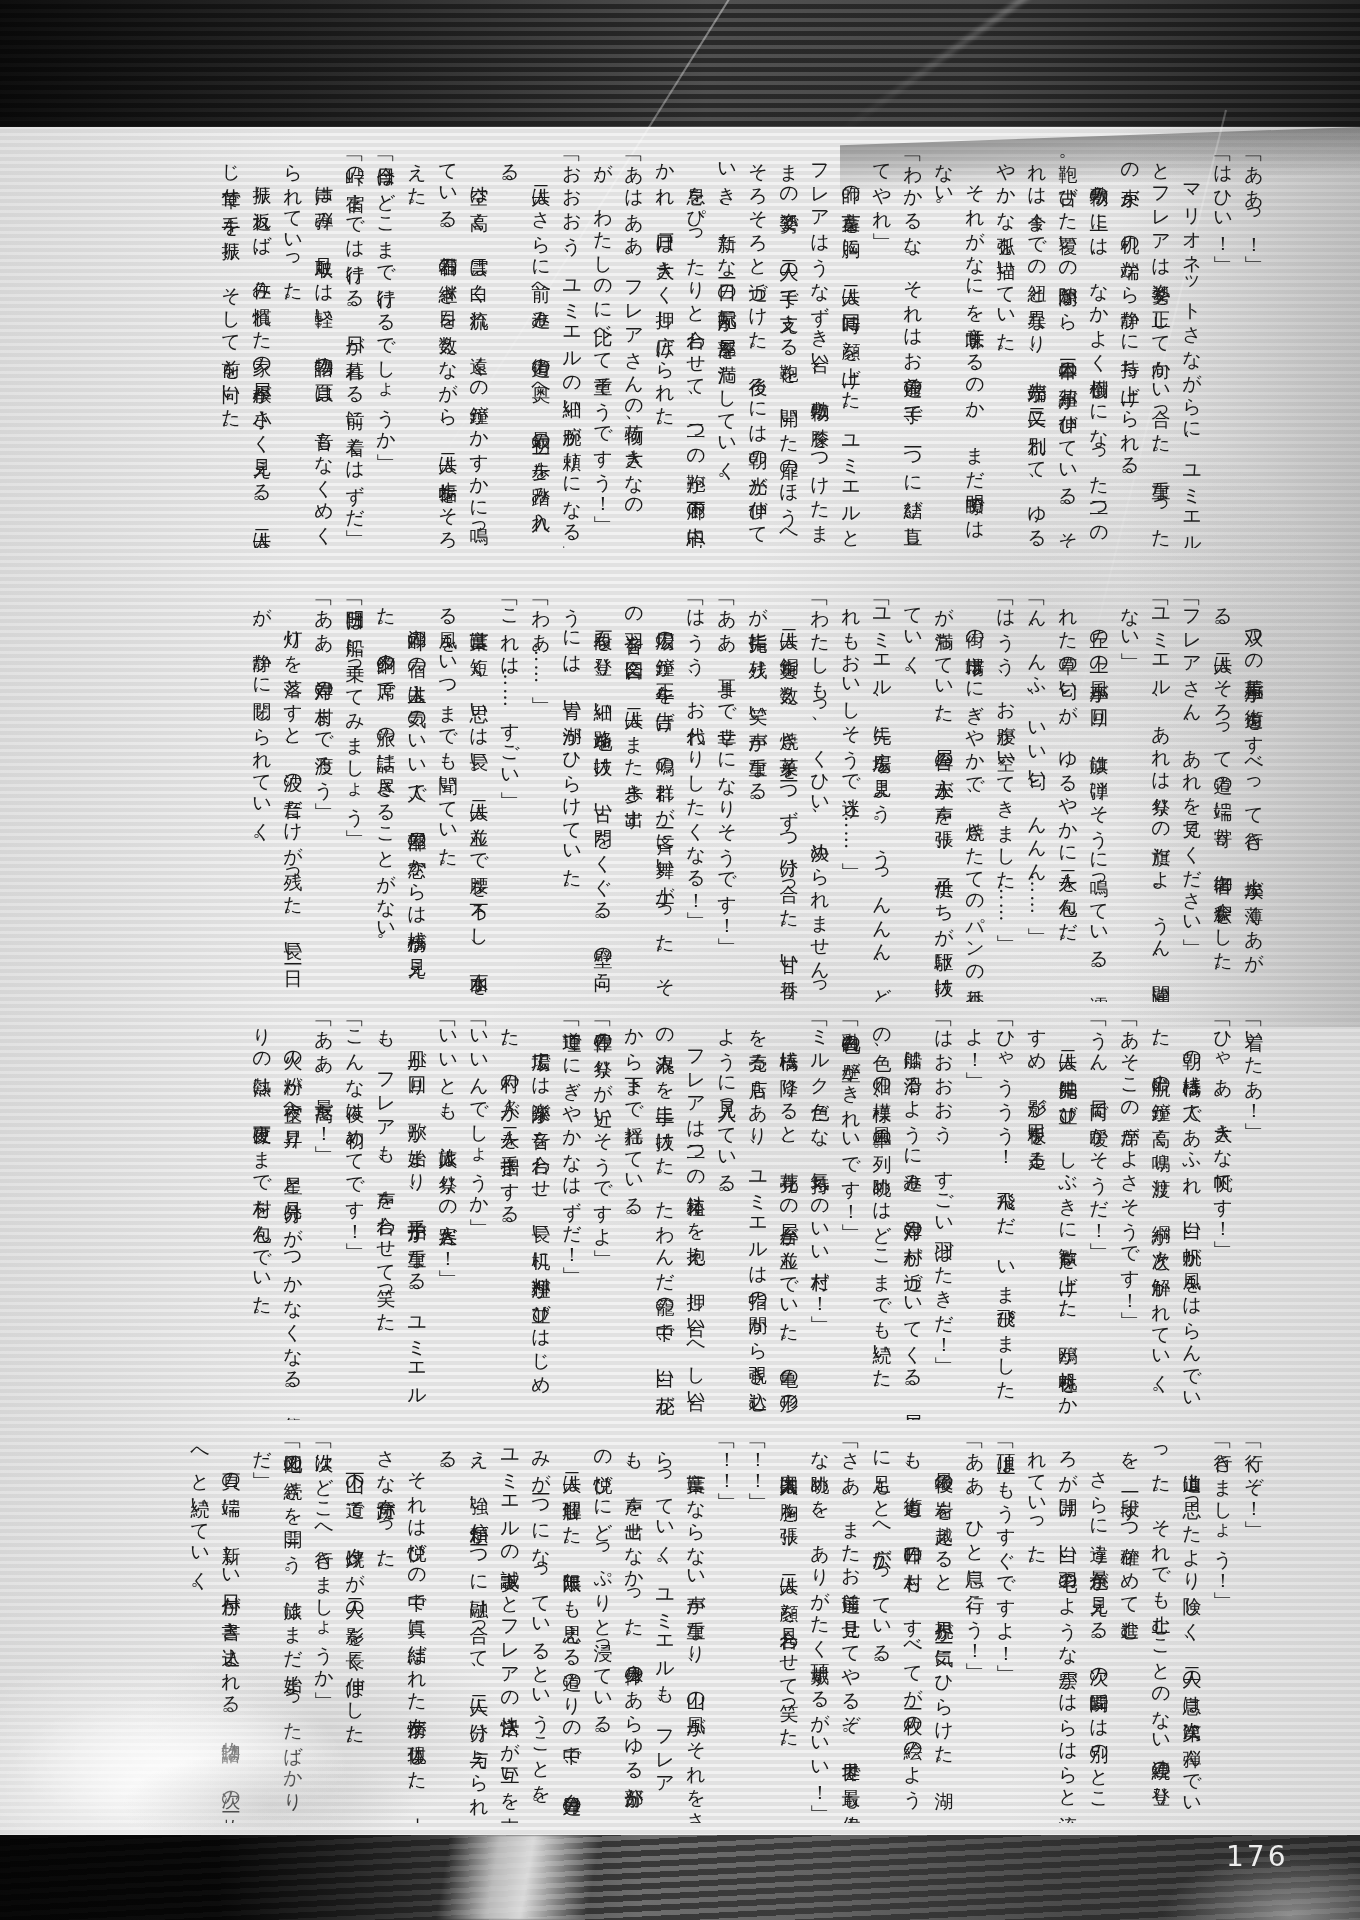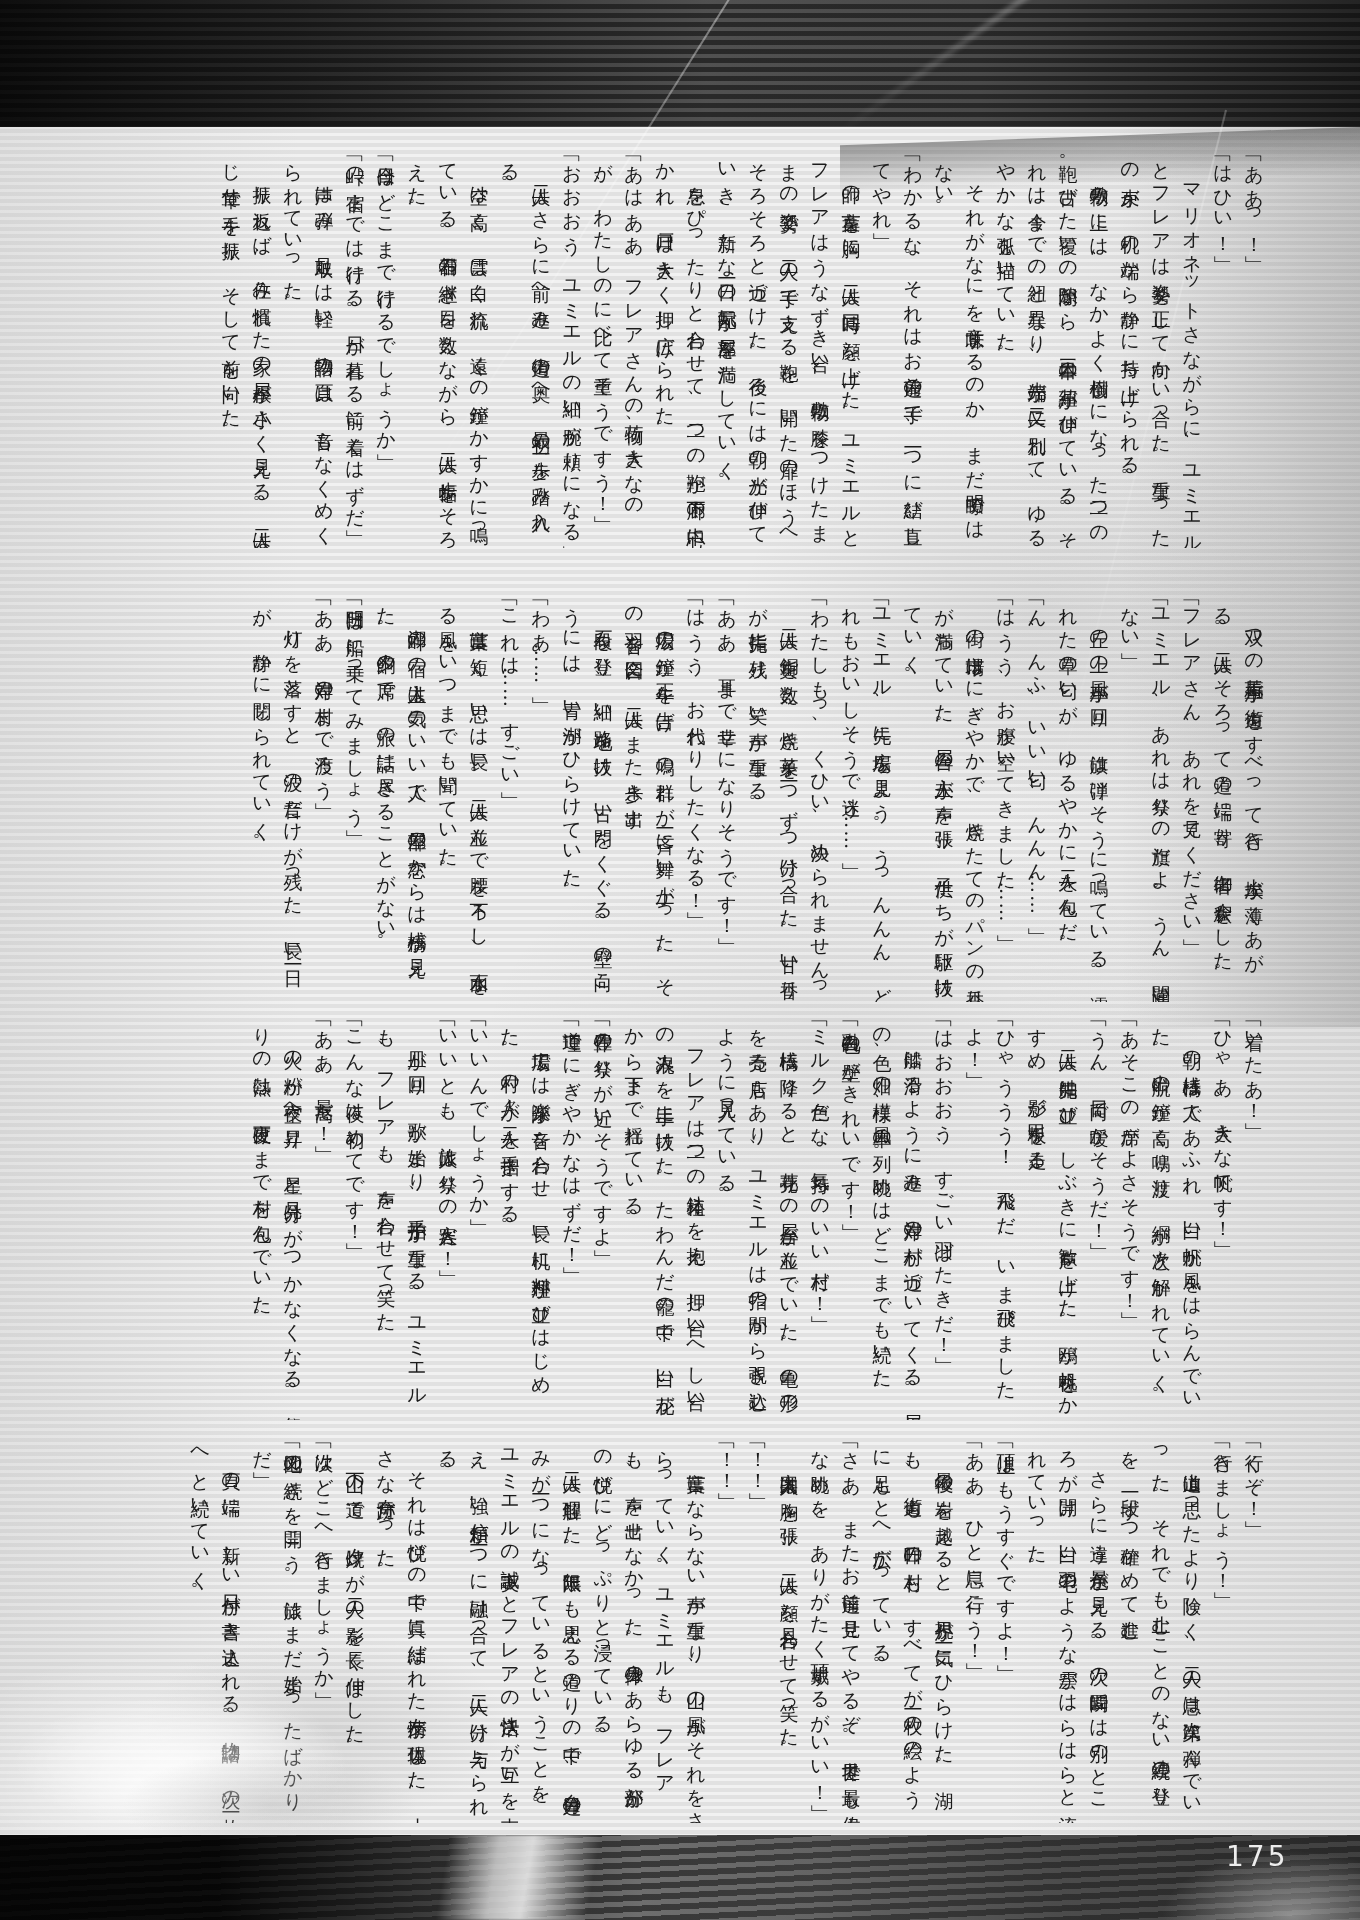--- a/index.html
+++ b/index.html
@@ -174,15 +174,15 @@
 「地図の続きを開こう。旅はまだ始まったばかりだ」
 　頁の端に、新しい日付が書き込まれる。物語は、次の一枚へと続いていく。</p>
   </section>
 
   <div class="blob-left-1"></div>
   <div class="blob-left-2"></div>
 
   <div class="strip-bottom"></div>
   <div class="bottom-wedge"></div>
 
-  <div class="page-number">175</div>
+  <div class="page-number">176</div>
 
 </div>
 
 </body></html>

